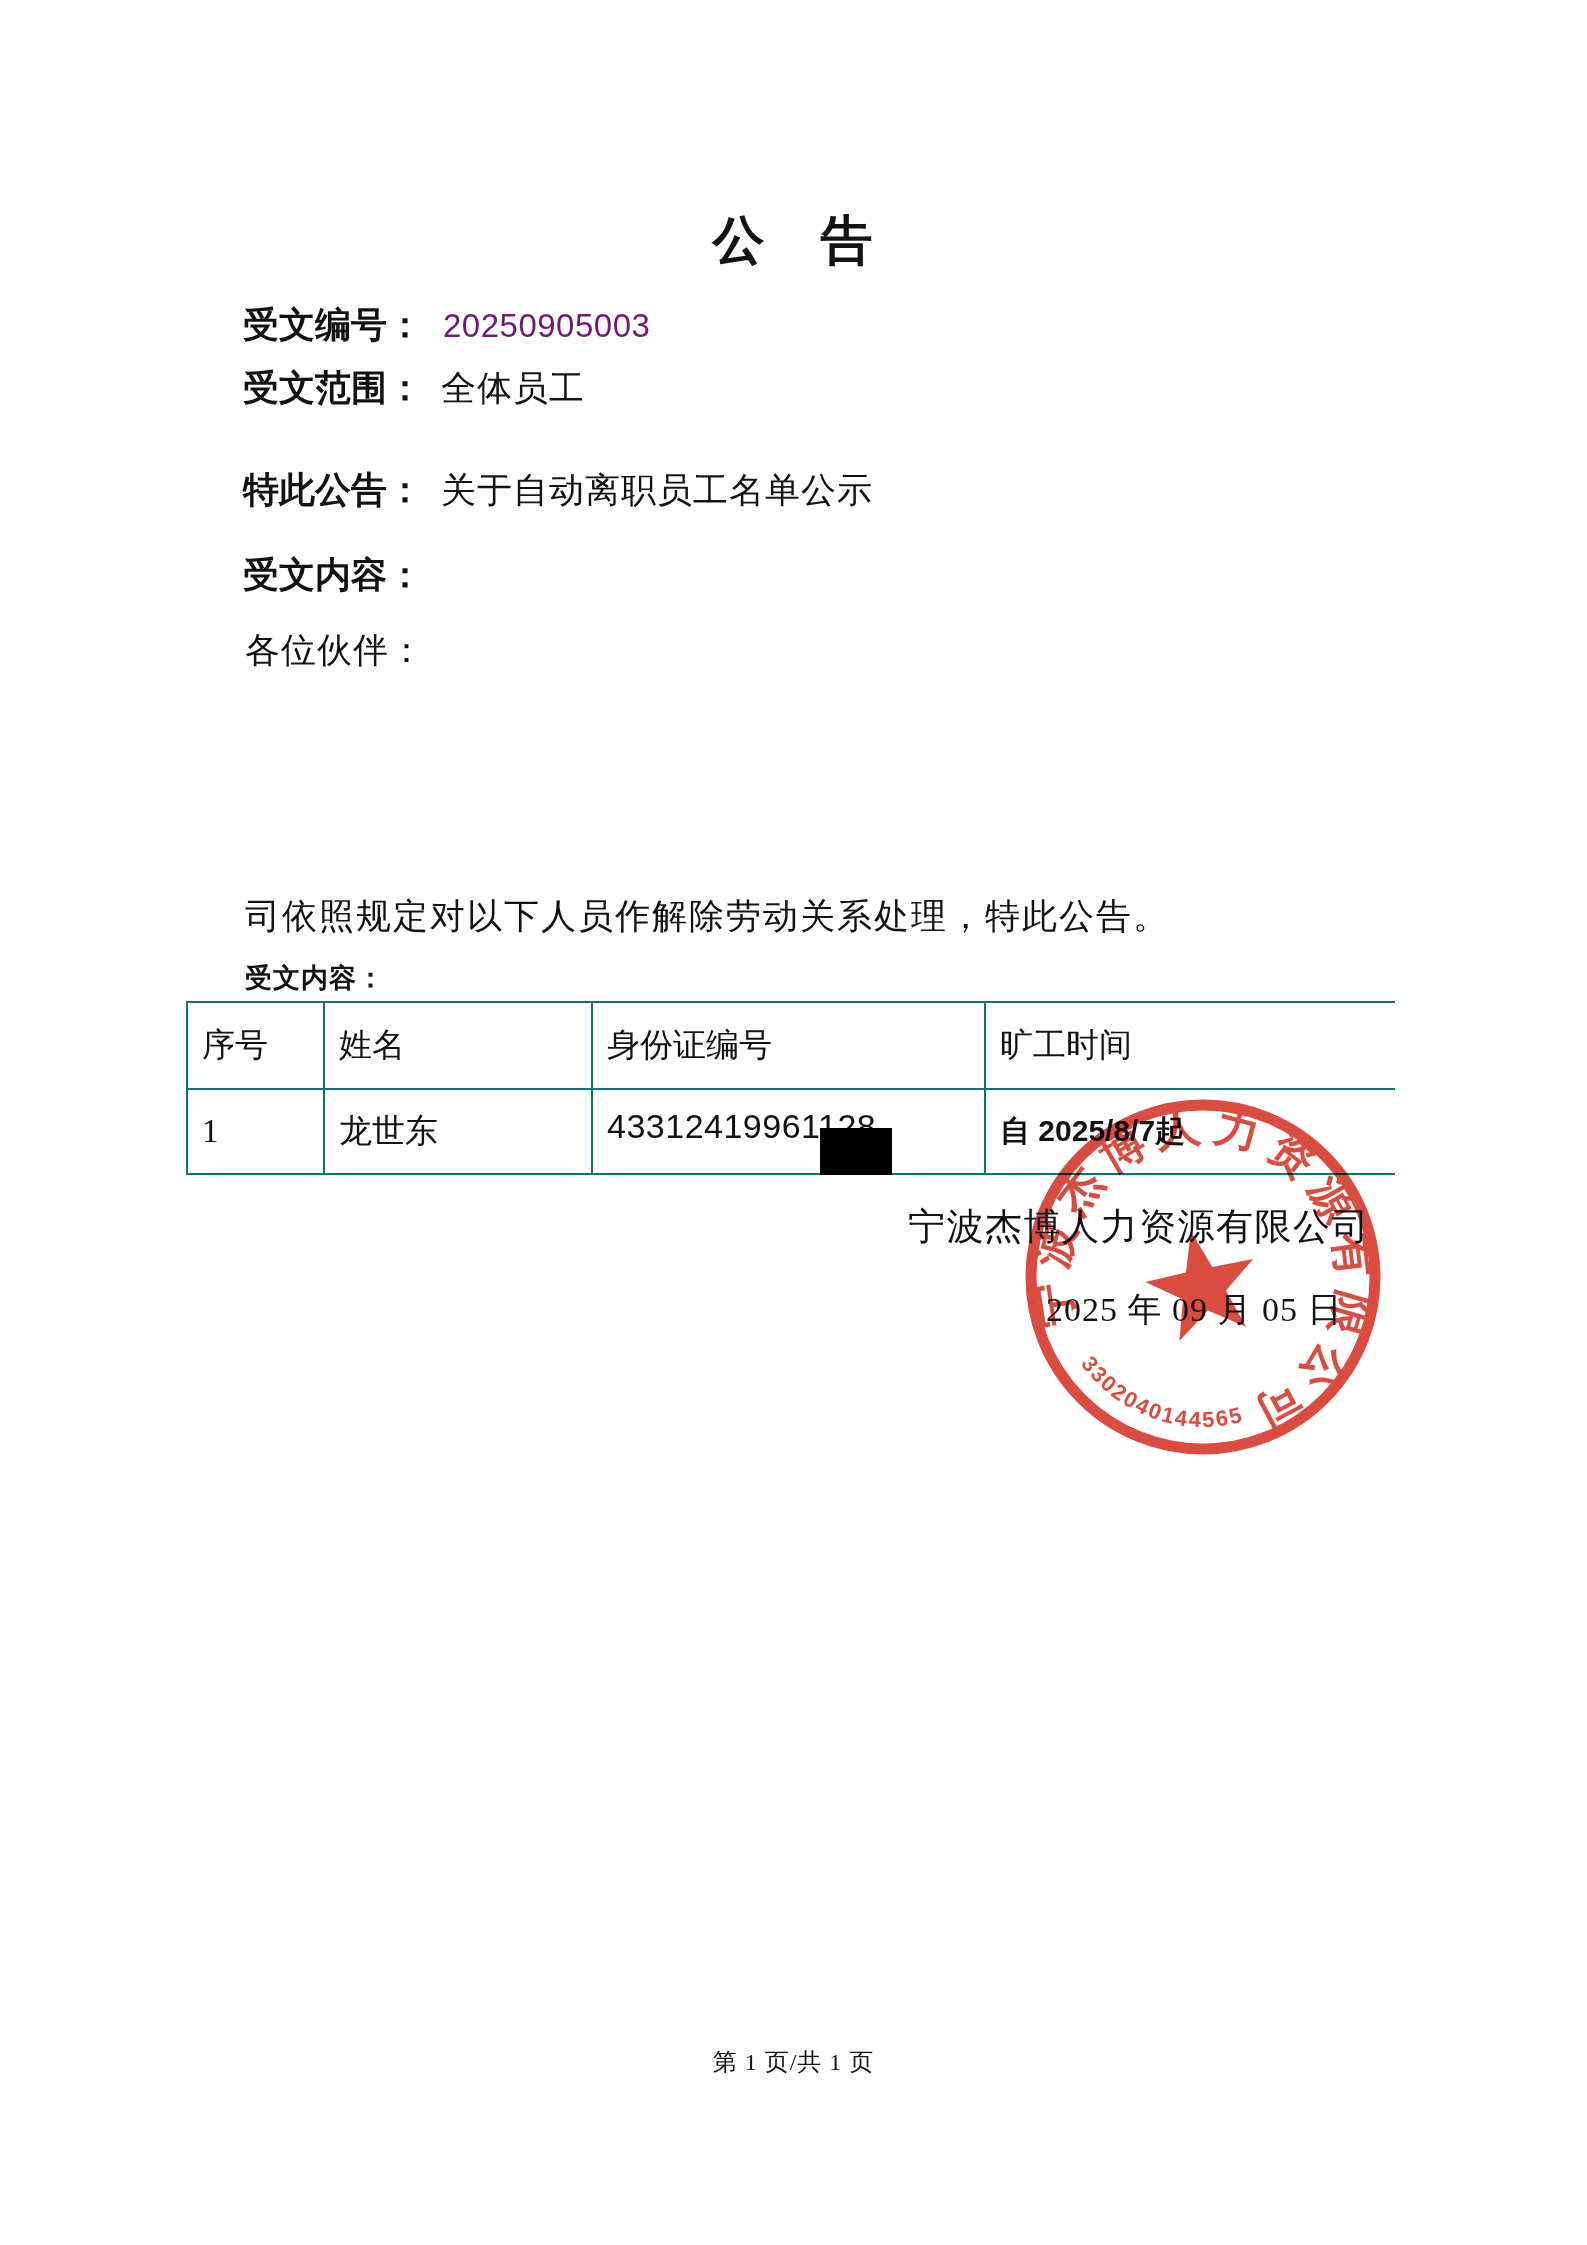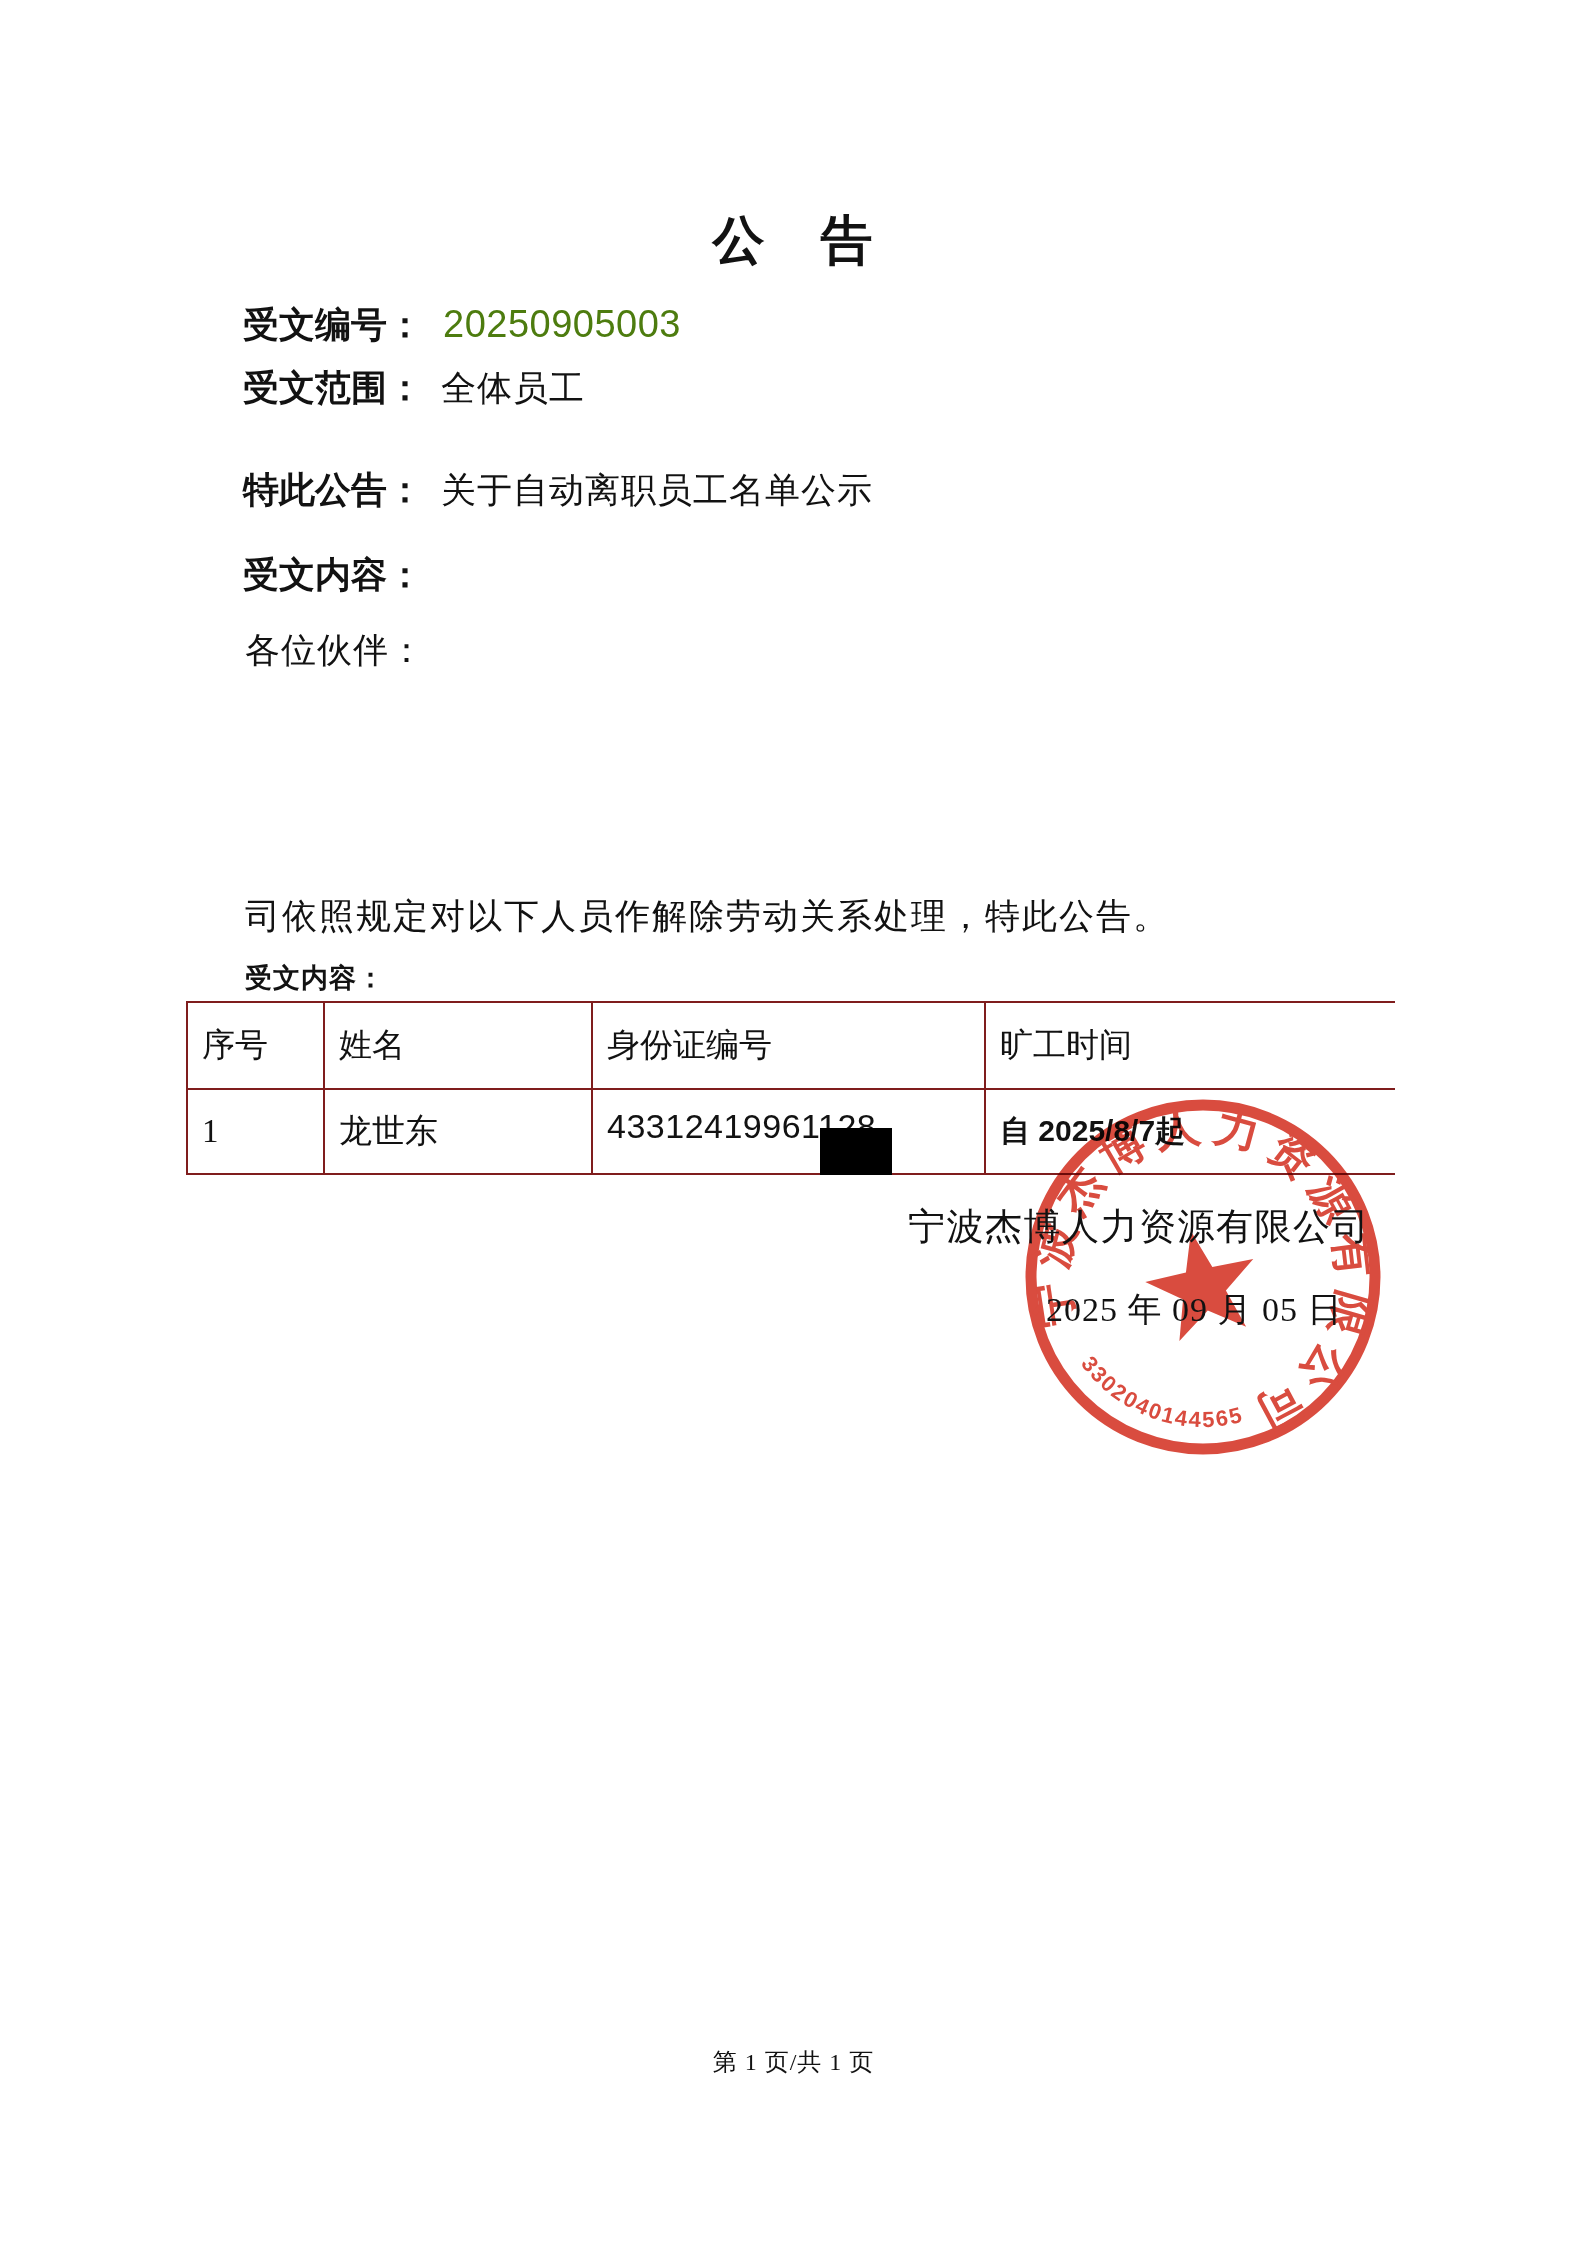--- a/index.html
+++ b/index.html
@@ -17,35 +17,35 @@
     text-align:center;
     font-size:52px;font-weight:bold;
     letter-spacing:2px;
     white-space:pre;
   }
   .field-line{left:243px;height:44px;white-space:nowrap;}
   .field-label{font-size:36px;font-weight:bold;}
   .field-value{font-size:35px;letter-spacing:1px;margin-left:18px;}
   .value-num{
     font-family:"Liberation Sans","DejaVu Sans",sans-serif;
-    font-size:38px;letter-spacing:0.5px;margin-left:20px;
-    color:#4d7c0f;
+    font-size:33px;letter-spacing:0.5px;margin-left:20px;
+    color:#701a75;
   }
   .salutation{left:245px;top:627px;font-size:35px;letter-spacing:1px;}
   .para-line{font-size:35px;white-space:nowrap;}
   .p1{left:314px;top:727px;letter-spacing:2.6px;}
   .p2{left:245px;top:810px;letter-spacing:0.8px;}
   .p3{left:245px;top:893px;letter-spacing:2px;}
   .list-intro{left:245px;top:960px;font-size:27px;font-weight:bold;letter-spacing:1px;}
   table.roster{
     position:absolute;left:186px;top:1001px;
     width:1238px;border-collapse:collapse;table-layout:fixed;
   }
   table.roster td{
-    border:2px solid #7f1d1d;
+    border:2px solid #0f766e;
     font-size:33px;
     padding:0 0 0 14px;
     vertical-align:middle;
     overflow:visible;
   }
   tr.hdr td{height:85px;}
   tr.data td{height:83px;}
   td.idcell{vertical-align:bottom;}
   .idwrap{
     font-family:"Liberation Sans","DejaVu Sans",sans-serif;

